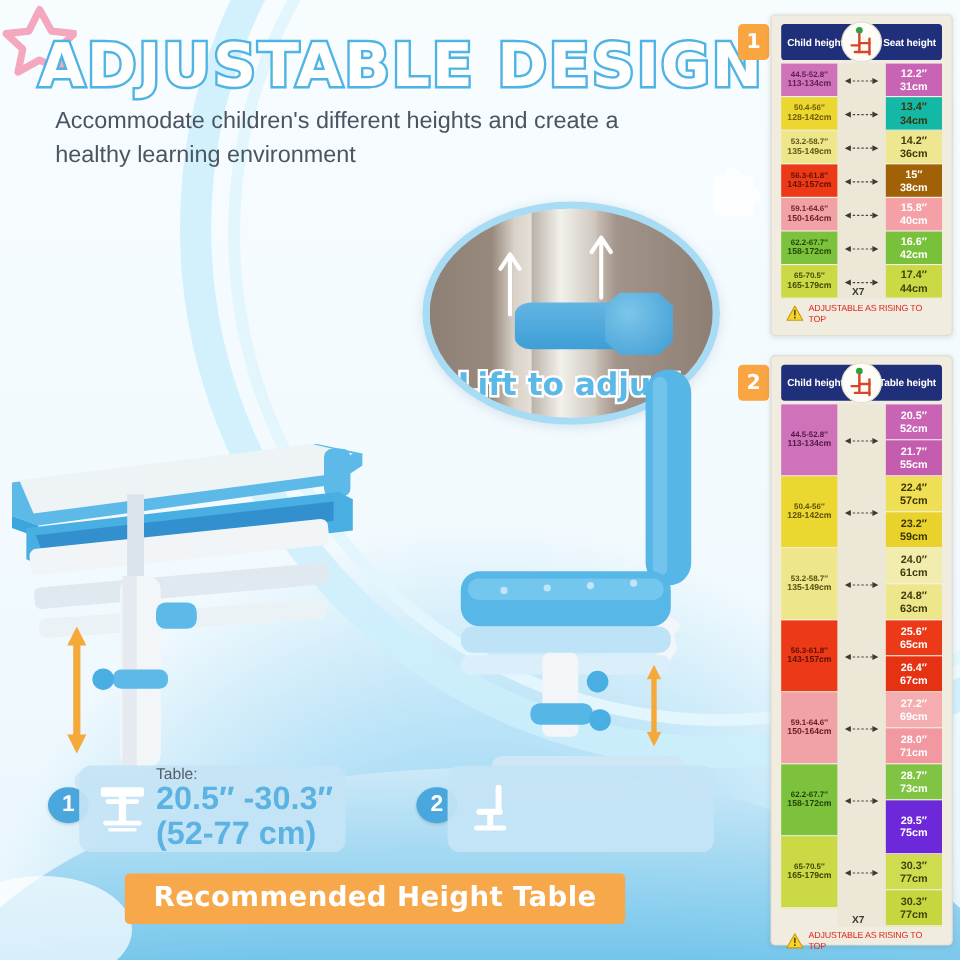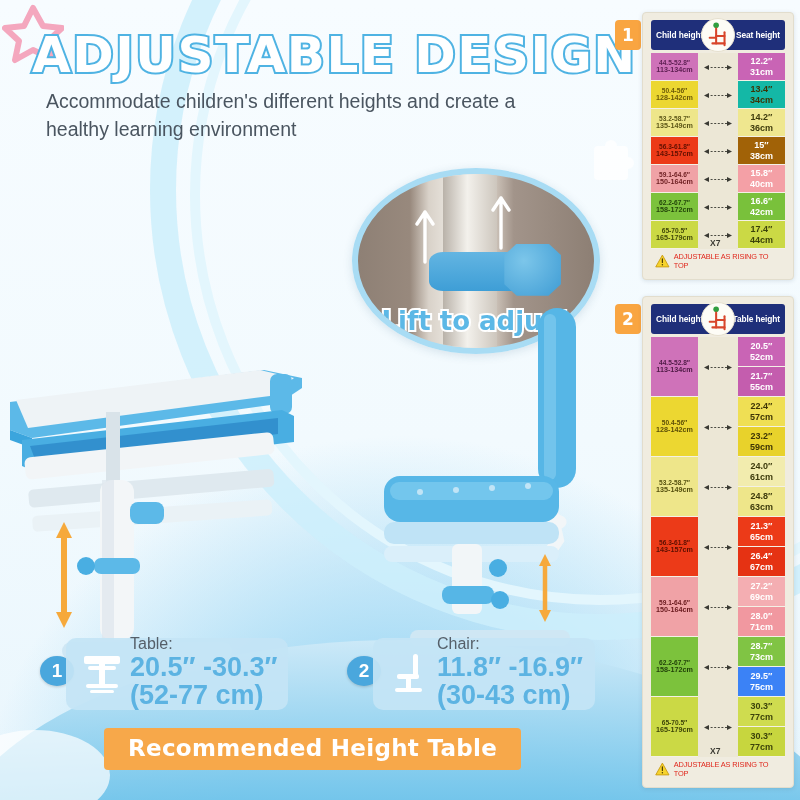--- a/index.html
+++ b/index.html
@@ -105,21 +105,21 @@
     position: absolute;
     background: rgba(196,228,245,.93);
     border-radius: 10px;
     display: flex; align-items: center; gap: 8px;
     padding: 8px 14px 10px 16px;
   }
   #caption-table { left: 66px; top: 638px; width: 222px; height: 72px; }
   #caption-chair { left: 373px; top: 638px; width: 222px; height: 72px; }
   .caption-icon { width: 40px; height: 46px; flex: 0 0 40px; }
   .caption-text { line-height: 1.06; }
-  .caption-title { font-size: 16px; color: #555f69; font-weight: 400; }
+  .caption-title { font-size: 13px; color: #555f69; font-weight: 400; }
   .caption-value {
     font-size: 27px; color: #5cb3e2; font-weight: 600; white-space: nowrap;
   }
   .step-badge {
     position: absolute; width: 34px; height: 30px; border-radius: 50%;
     background: #4aa7dd; color: #fff; font-size: 19px; font-weight: 700;
     display: flex; align-items: center; justify-content: center;
     box-shadow: 0 1px 3px rgba(0,0,0,.18);
   }
   #badge-table { left: 40px; top: 656px; }
@@ -315,25 +315,20 @@
 </div>
 
 <div class="step-badge" id="badge-chair">2</div>
 <div class="caption-box" id="caption-chair">
   <svg class="caption-icon" viewBox="0 0 40 46">
     <rect x="24" y="4" width="5" height="22" rx="2.5" fill="#fff"></rect>
     <rect x="8" y="24" width="22" height="5" rx="2" fill="#fff"></rect>
     <rect x="17" y="28" width="5" height="10" fill="#fff"></rect>
     <rect x="6" y="38" width="27" height="4" rx="2" fill="#fff"></rect>
   </svg>
-  <div class="caption-text">
-    <div class="caption-title">Chair:</div>
-    <div class="caption-value">11.8″ -16.9″</div>
-    <div class="caption-value">(30-43 cm)</div>
-  </div>
 </div>
 
 <div id="recommend-banner">Recommended Height Table</div>
 
 <div class="chart-badge" id="chart-badge-1">1</div>
 <div class="chart-badge" id="chart-badge-2">2</div>
 <div class="chart-card" id="chart-1">
     <div class="chart-header">
       <span>Child height</span>
       <span>Seat height</span>
@@ -588,40 +583,40 @@
         </div>
         <div class="v-cell" style="height:30px;background:#f2ecae;color:#3d3a0c">
           <div class="r1">24.0″</div>
           <div class="r2">61cm</div>
         </div>
         <div class="v-cell" style="height:30px;background:#eee68a;color:#3d3a0c">
           <div class="r1">24.8″</div>
           <div class="r2">63cm</div>
         </div>
         <div class="v-cell" style="height:30px;background:#ec3a18;color:#ffffff">
-          <div class="r1">21.3″</div>
+          <div class="r1">25.6″</div>
           <div class="r2">65cm</div>
         </div>
         <div class="v-cell" style="height:30px;background:#e53213;color:#ffffff">
           <div class="r1">26.4″</div>
           <div class="r2">67cm</div>
         </div>
         <div class="v-cell" style="height:30px;background:#f4aeb2;color:#ffffff">
           <div class="r1">27.2″</div>
           <div class="r2">69cm</div>
         </div>
         <div class="v-cell" style="height:30px;background:#f198a0;color:#ffffff">
           <div class="r1">28.0″</div>
           <div class="r2">71cm</div>
         </div>
         <div class="v-cell" style="height:30px;background:#80c444;color:#ffffff">
           <div class="r1">28.7″</div>
           <div class="r2">73cm</div>
         </div>
-        <div class="v-cell" style="height:30px;background:#3b82f6;color:#ffffff">
+        <div class="v-cell" style="height:45px;background:#6d28d9;color:#ffffff">
           <div class="r1">29.5″</div>
           <div class="r2">75cm</div>
         </div>
         <div class="v-cell" style="height:30px;background:#cfdc4f;color:#3b420a">
           <div class="r1">30.3″</div>
           <div class="r2">77cm</div>
         </div>
         <div class="v-cell" style="height:30px;background:#c7d63e;color:#3b420a">
           <div class="r1">30.3″</div>
           <div class="r2">77cm</div>

